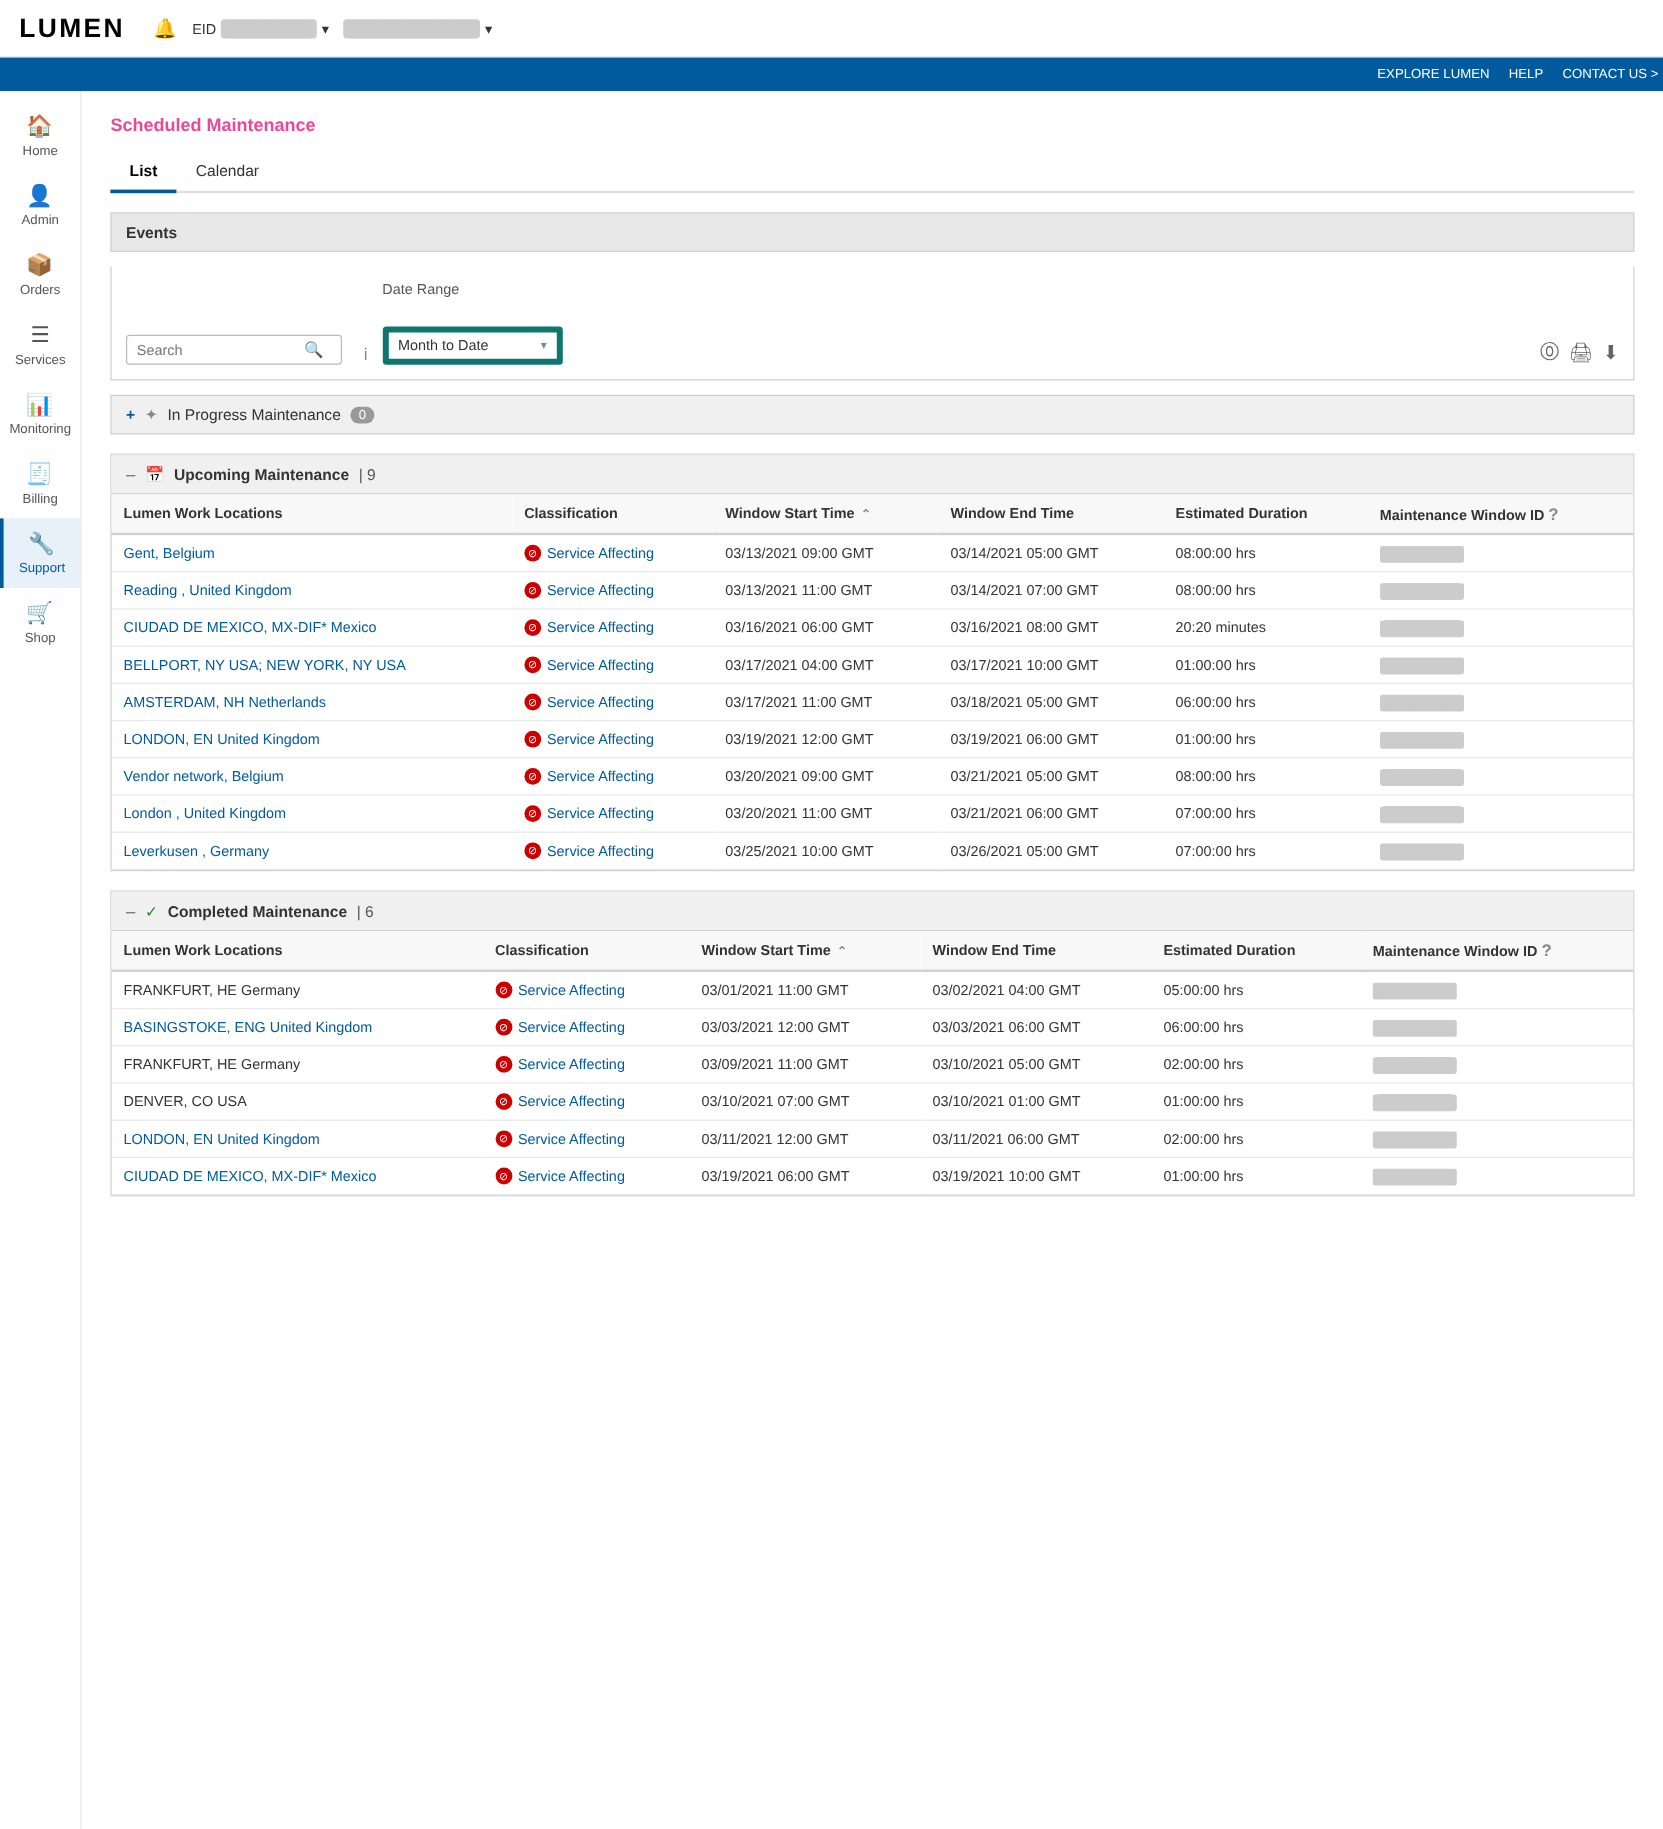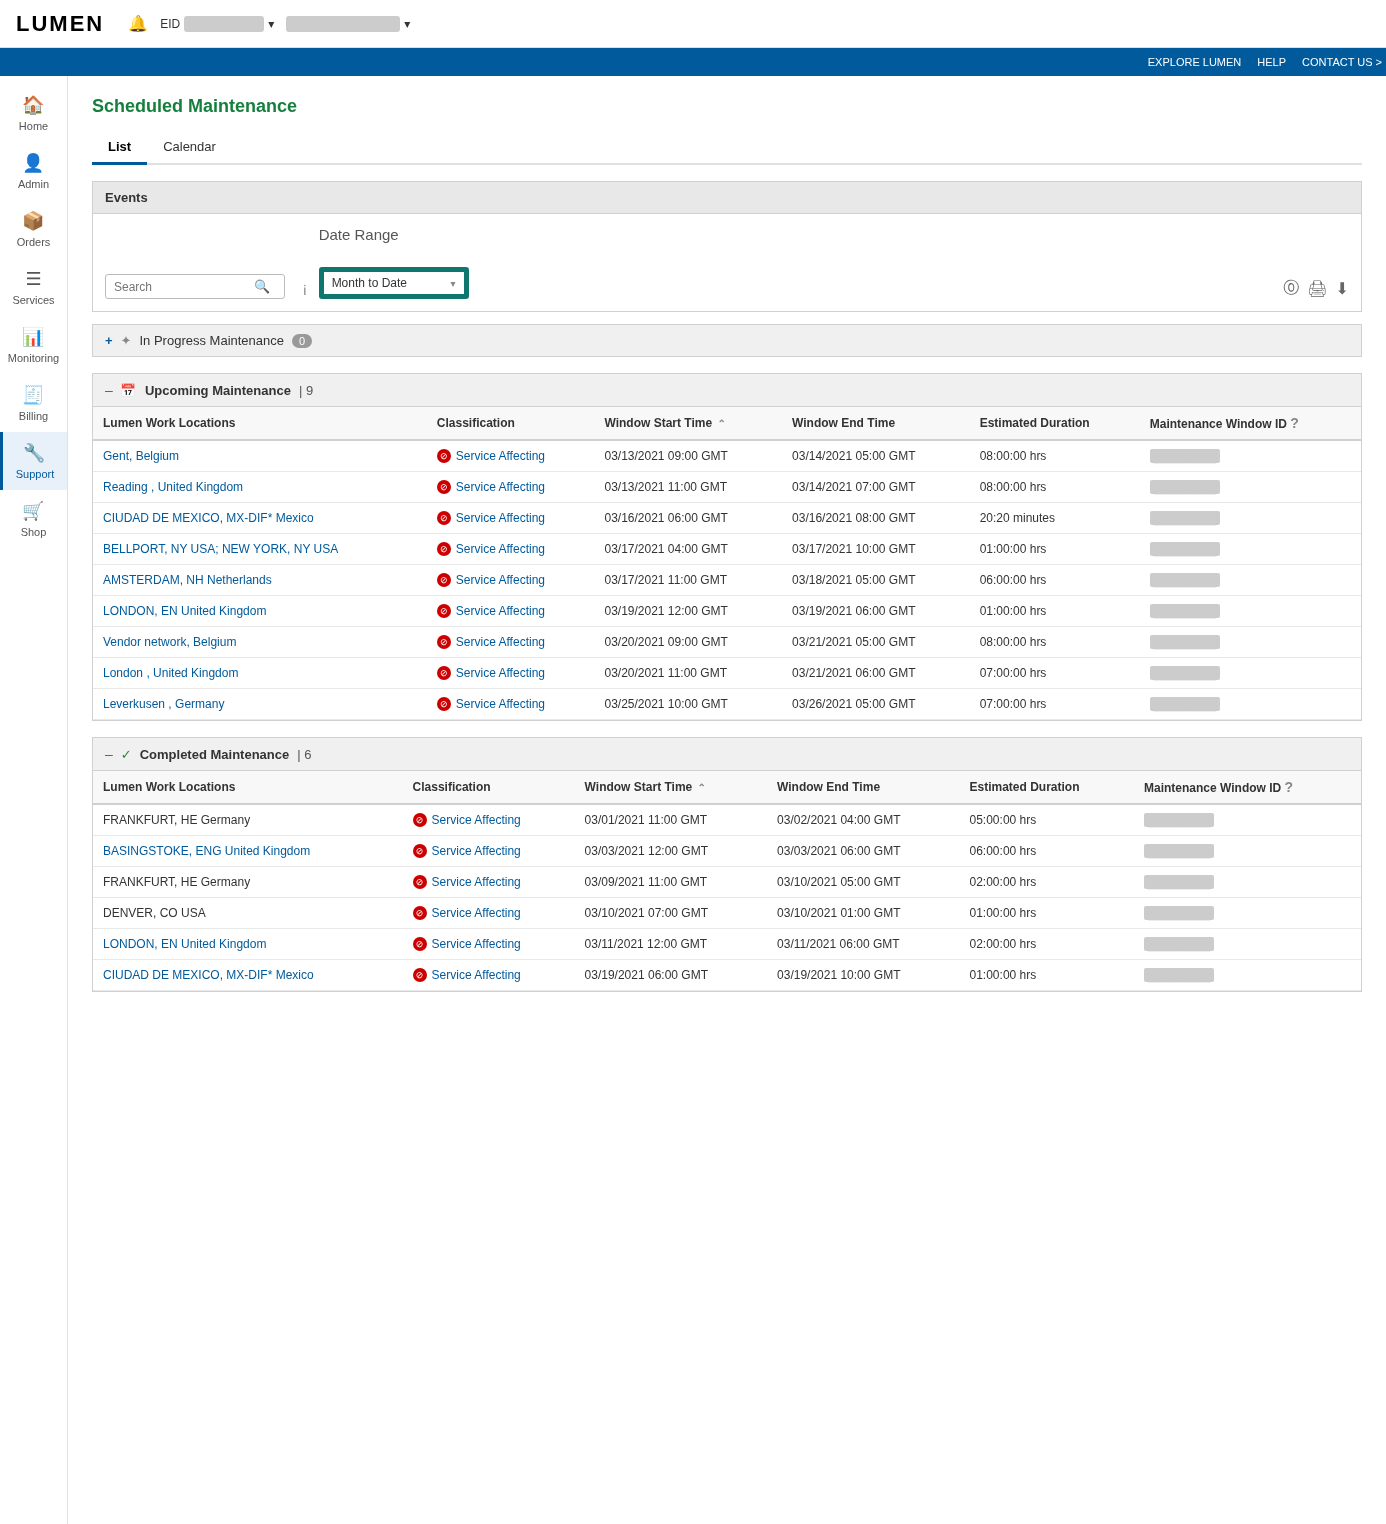--- a/index.html
+++ b/index.html
@@ -104,23 +104,23 @@
 
     
     .main-content {
       flex: 1;
       padding: 20px 24px;
       background: #fff;
       overflow-y: auto;
     }
 
     .page-title {
-      font-size: 18px;
+      font-size: 15px;
       font-weight: bold;
-      color: #15803d;
+      color: #ec4899;
       margin-bottom: 16px;
     }
 
     
     .tabs {
       display: flex;
       gap: 0;
       border-bottom: 2px solid #e0e0e0;
       margin-bottom: 16px;
     }
@@ -138,39 +138,39 @@
       font-weight: 600;
     }
 
     
     .section-header {
       background: #e8e8e8;
       padding: 8px 12px;
       font-size: 13px;
       font-weight: 600;
       color: #333;
-      margin-bottom: 0;
+      margin-bottom: 12px;
       border: 1px solid #d0d0d0;
     }
 
     
     .filter-bar {
       display: flex;
       align-items: flex-end;
       gap: 12px;
       padding: 12px 0;
       border: 1px solid #d0d0d0;
       border-top: none;
       padding: 12px 12px;
       background: #fff;
       margin-bottom: 12px;
     }
     .filter-group label {
       display: block;
-      font-size: 15px;
+      font-size: 12px;
       color: #555;
       margin-bottom: 20px;
     }
     .search-wrap {
       display: flex;
       align-items: center;
       border: 1px solid #bbb;
       border-radius: 3px;
       padding: 4px 8px;
       background: #fff;

